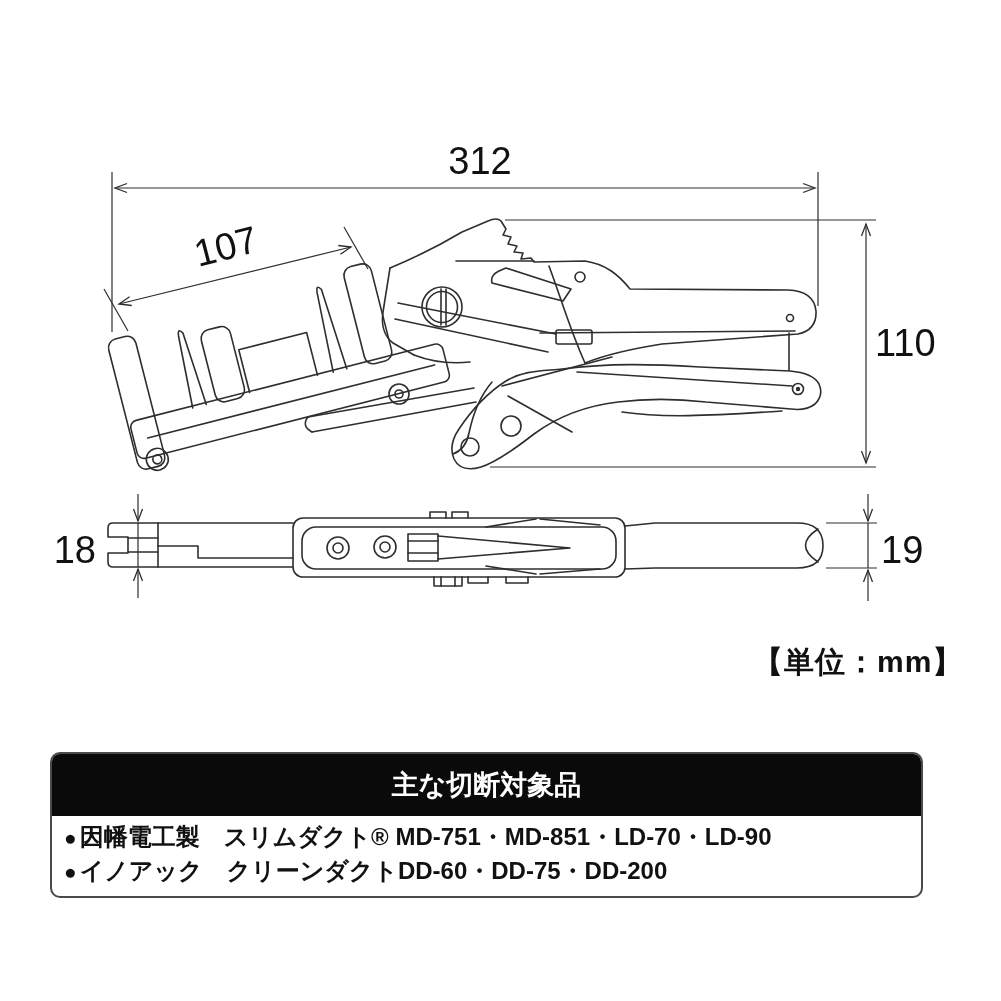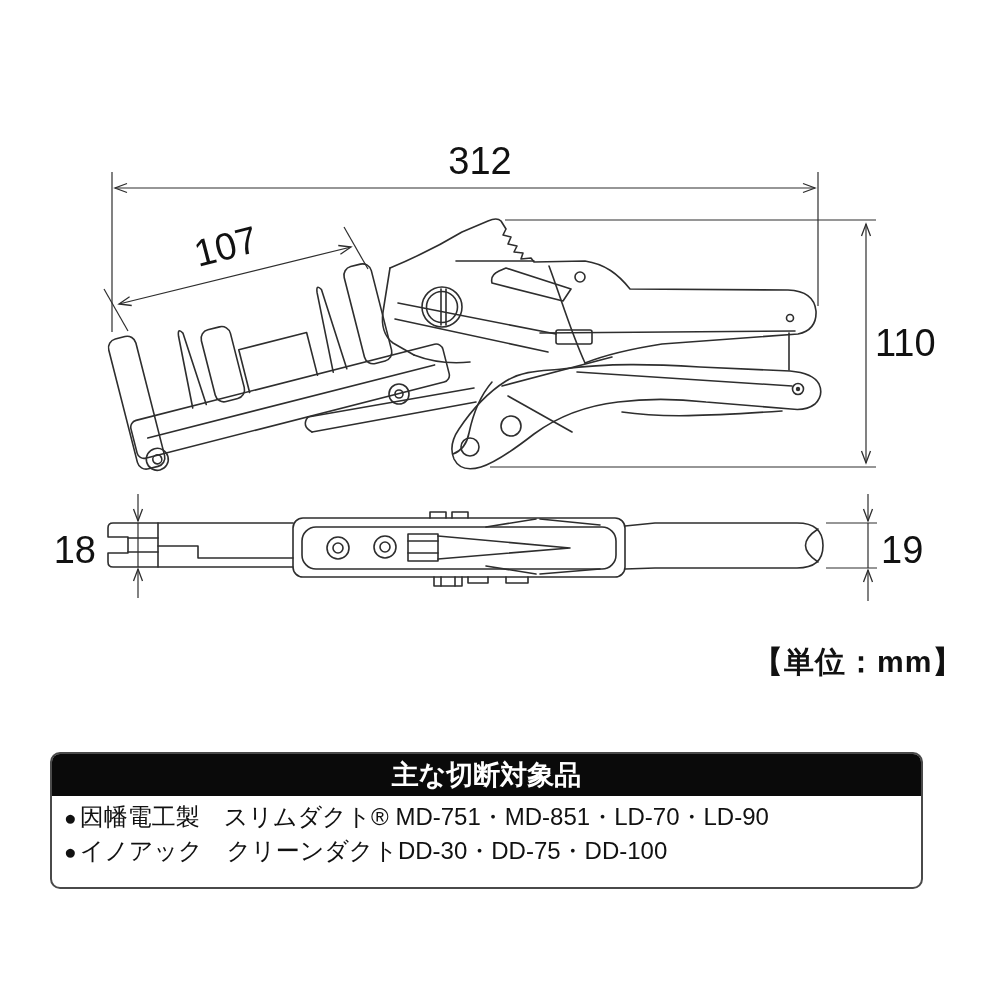--- a/index.html
+++ b/index.html
@@ -16,23 +16,23 @@
   .unit-label{
     position:absolute;left:741px;top:642px;
     font-size:30px;font-weight:bold;letter-spacing:1px;white-space:nowrap;margin-left:12px;
   }
   .spec-table{
     position:absolute;left:50px;top:752px;width:869px;
     border:2px solid #4a4a4a;border-radius:10px;overflow:hidden;background:#fff;
   }
   .spec-header{
     background:#0a0a0a;color:#fff;text-align:center;
-    font-size:27px;font-weight:bold;line-height:30px;padding:6px 0;
+    font-size:27px;font-weight:bold;line-height:30px;padding:16px 0;
   }
-  .spec-body{padding:4px 0 19px 12px;}
+  .spec-body{padding:4px 0 8px 12px;font-weight:bold;}
   .spec-row{font-size:24px;line-height:33px;white-space:nowrap;color:#111;}
   .spec-row .bullet{font-size:21px;margin-right:3px;}
 </style>
 </head>
 <body>
 
 <div class="stage">
 
   <svg class="drawing" width="1001" height="1001" viewBox="0 0 1001 1001">
     <defs>
@@ -180,18 +180,18 @@
 
   <div class="unit-label">【単位：mm】</div>
 
   <div class="spec-table">
     <div class="spec-header">主な切断対象品</div>
     <div class="spec-body">
       <div class="spec-row">
         <span class="bullet">●</span><span>因幡電工製　スリムダクト® MD-751・MD-851・LD-70・LD-90</span>
       </div>
       <div class="spec-row">
-        <span class="bullet">●</span><span>イノアック　クリーンダクトDD-30・DD-75・DD-100</span>
+        <span class="bullet">●</span><span>イノアック　クリーンダクトDD-60・DD-75・DD-200</span>
       </div>
     </div>
   </div>
 
 </div>
 
 </body></html>

